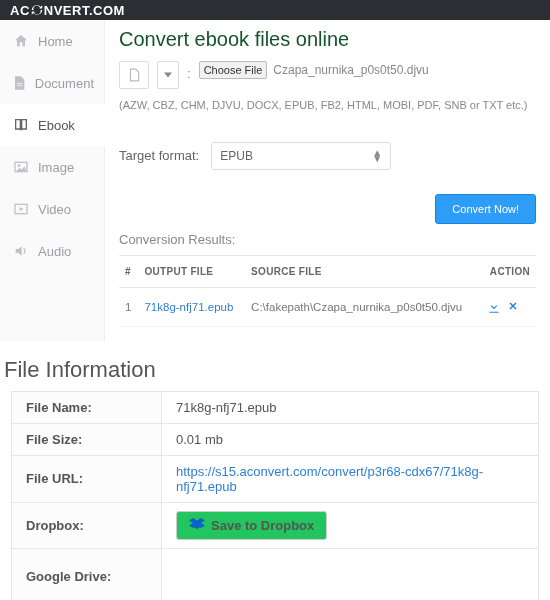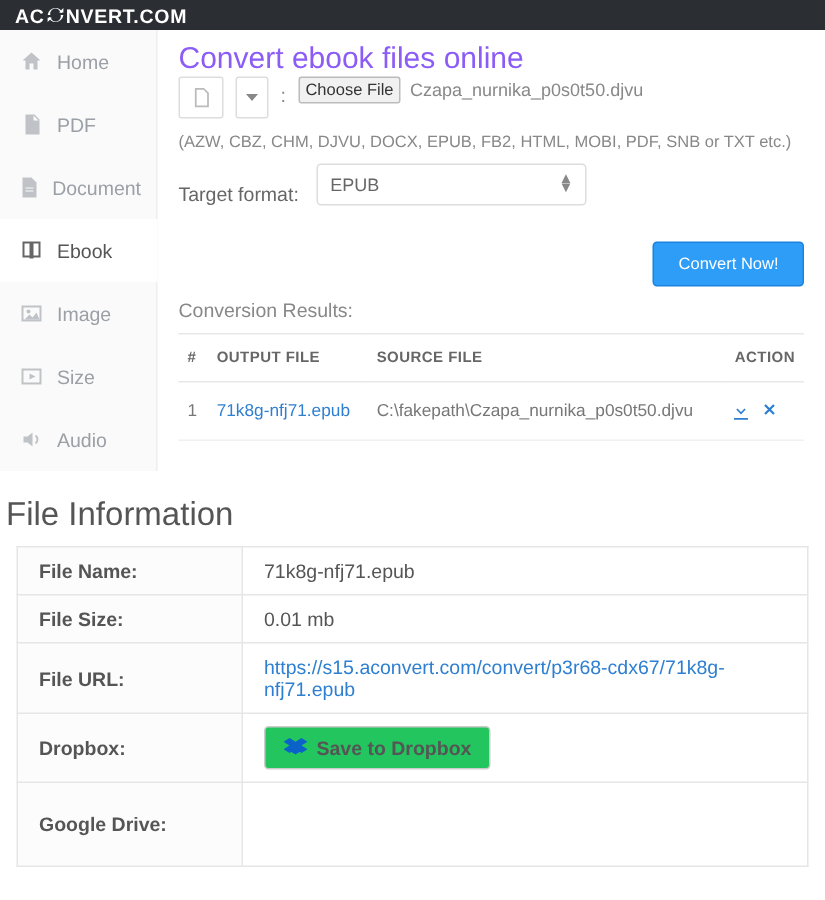--- a/index.html
+++ b/index.html
@@ -8,31 +8,31 @@
   .topbar .logo-text { font-weight: 700; letter-spacing: 0.5px; color:#fff; }
   .topbar .logo-icon { display:inline-flex; vertical-align:middle; }
   .main-wrap { display:flex; }
   .sidebar { width:105px; background:#fafafa; border-right:1px solid #eee; }
   .sidebar-item { display:flex; align-items:flex-end; padding:13px 10px; color:#9aa0a6; font-size:13px; cursor:pointer; border-bottom:0; }
   .sidebar-item.active { background:#fff; color:#555; position:relative; font-weight:500; }
   .sidebar-item.active::after { content:""; position:absolute; right:-1px; top:0; bottom:0; width:1px; background:#fff; }
   .sidebar-item .icon { width:22px; display:flex; justify-content:center; }
   .sidebar-item .label { margin-left:6px; }
   .content { flex:1; padding:8px 14px 14px 14px; }
-  h1 { font-size:20px; font-weight:400; color:#8b5cf6; }
+  h1 { font-size:20px; font-weight:400; color:#14532d; margin-bottom:10px; }
   .filerow { display:flex; align-items:flex-start; gap:8px; }
   .src-btn { border:1px solid #ddd; background:#fff; width:30px; height:28px; display:flex; align-items:center; justify-content:center; border-radius:2px; }
   .caret-btn { border:1px solid #ddd; background:#fff; width:22px; height:28px; display:flex; align-items:center; justify-content:center; border-radius:2px; position:relative;}
   .colon { color:#888; padding-top:5px; }
   .choose-wrap { display:flex; flex-direction:column; gap:6px;}
   .choose-inline { display:flex; align-items:center; gap:6px; }
   .choose-file-btn { font-size:11px; border:1px solid #bbb; background:#f1f1f1; padding:2px 4px; border-radius:2px; color:#333;}
   .filename { font-size:12px; color:#888; }
   .hint { font-size:11px; color:#888; margin-top:8px; line-height:1.5; }
-  .row2 { display:flex; align-items:flex-end; gap:12px; margin-top:5px; }
+  .row2 { display:flex; align-items:center; gap:12px; margin-top:28px; }
   .row2-label { color:#666; font-size:13px;}
   .select { border:1px solid #ddd; border-radius:3px; width:180px; height:28px; display:flex; align-items:center; justify-content:space-between; padding:0 8px; font-size:12px; color:#666; background:#fff;}
   .select .updown { color:#888; font-size:10px; line-height:6px;}
   .convert-btn { background:#2e9df7; color:#fff; border:1px solid #1a84dc; padding:8px 16px; font-size:11px; border-radius:3px; margin-top:24px; float:right;}
   .clear { clear:both; }
   .results-title { margin-top:8px; font-size:13px; color:#888; }
   table.results { width:100%; border-collapse:collapse; margin-top:8px; font-size:11px;}
   table.results th { text-align:left; color:#666; font-weight:700; font-size:10px; padding:10px 6px; border-top:1px solid #e8e8e8; border-bottom:1px solid #e8e8e8; letter-spacing:0.3px;}
   table.results td { padding:12px 6px; font-size:11.5px; color:#777; border-bottom:1px solid #f0f0f0;}
   table.results td.link a { color:#2e7fd1; text-decoration:none; }
@@ -65,28 +65,20 @@
       <span class="icon">
           <svg width="16" height="16" viewBox="0 0 24 24">
             <path fill="#bfc3c7" d="M12 3l9 8h-3v9h-4v-6H10v6H6v-9H3z"></path>
           </svg>
         </span>
       <span class="label">Home</span>
     </div>
     <div class="sidebar-item">
       <span class="icon">
           <svg width="16" height="16" viewBox="0 0 24 24">
-            <path fill="#bfc3c7" d="M6 2h9l5 5v15H6zM14 3v5h5"></path>
-          </svg>
-        </span>
-      <span class="label">PDF</span>
-    </div>
-    <div class="sidebar-item">
-      <span class="icon">
-          <svg width="16" height="16" viewBox="0 0 24 24">
             <path fill="#bfc3c7" d="M6 2h9l5 5v15H6z"></path>
             <path fill="#fafafa" d="M9 12h8v1H9zm0 3h8v1H9z"></path>
           </svg>
         </span>
       <span class="label">Document</span>
     </div>
     <div class="sidebar-item active">
       <span class="icon">
           <svg width="16" height="16" viewBox="0 0 24 24">
             <path fill="none" stroke="#666" stroke-width="2" d="M4 4h7v14H4zM13 4h7v14h-7zM11 18v2M13 18v2"></path>
@@ -104,21 +96,21 @@
         </span>
       <span class="label">Image</span>
     </div>
     <div class="sidebar-item">
       <span class="icon">
           <svg width="16" height="16" viewBox="0 0 24 24">
             <rect x="3" y="5" width="18" height="14" fill="none" stroke="#bfc3c7" stroke-width="2"></rect>
             <path fill="#bfc3c7" d="M10 9l6 3-6 3z"></path>
           </svg>
         </span>
-      <span class="label">Size</span>
+      <span class="label">Video</span>
     </div>
     <div class="sidebar-item">
       <span class="icon">
           <svg width="16" height="16" viewBox="0 0 24 24">
             <path fill="#bfc3c7" d="M4 9h4l5-4v14l-5-4H4z"></path>
             <path fill="none" stroke="#bfc3c7" stroke-width="2" d="M16 8a5 5 0 010 8"></path>
           </svg>
         </span>
       <span class="label">Audio</span>
     </div>

